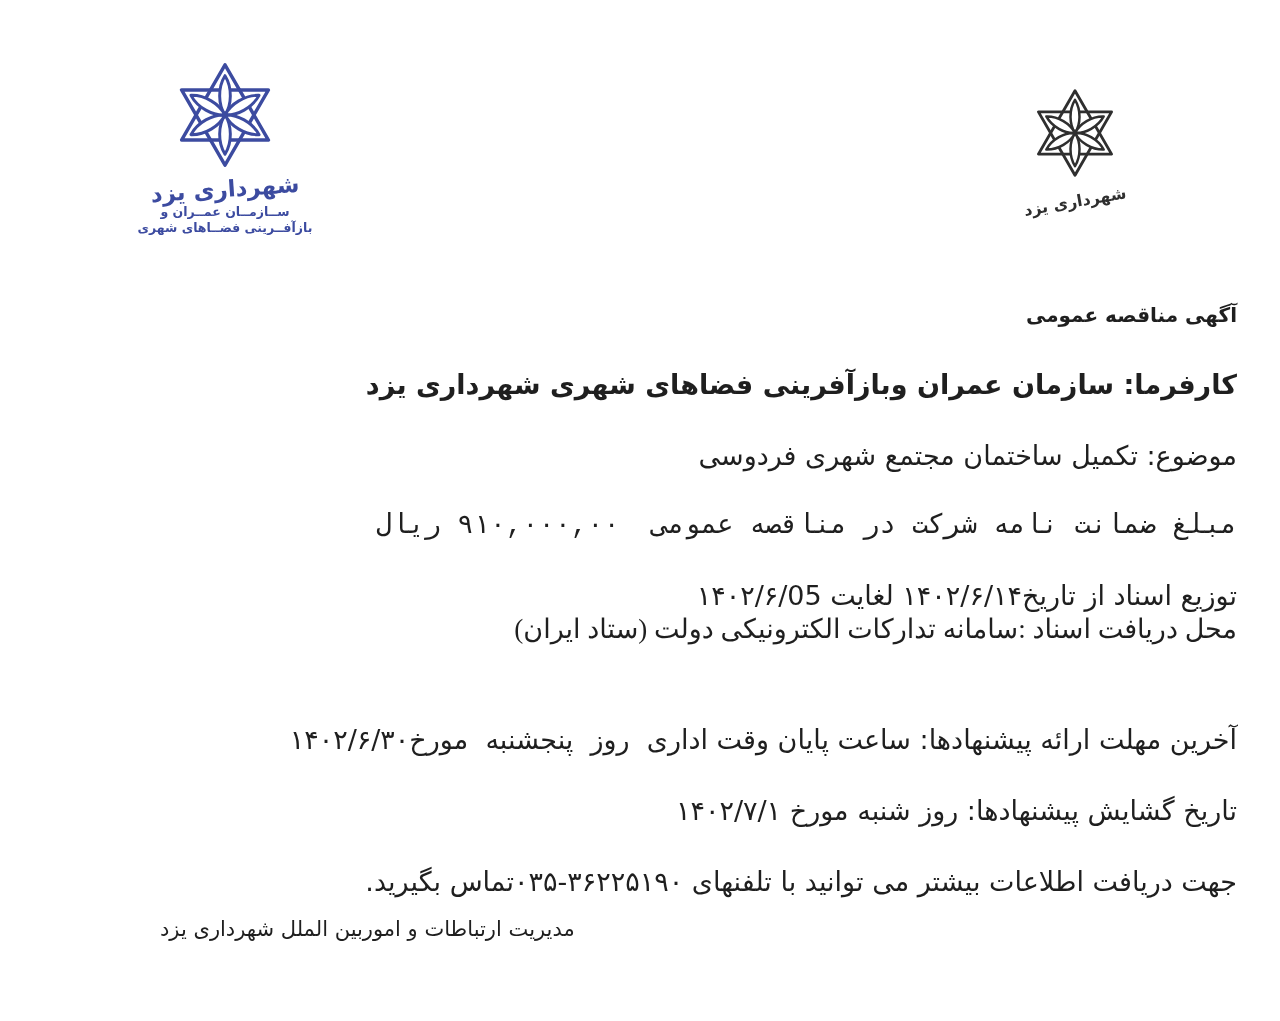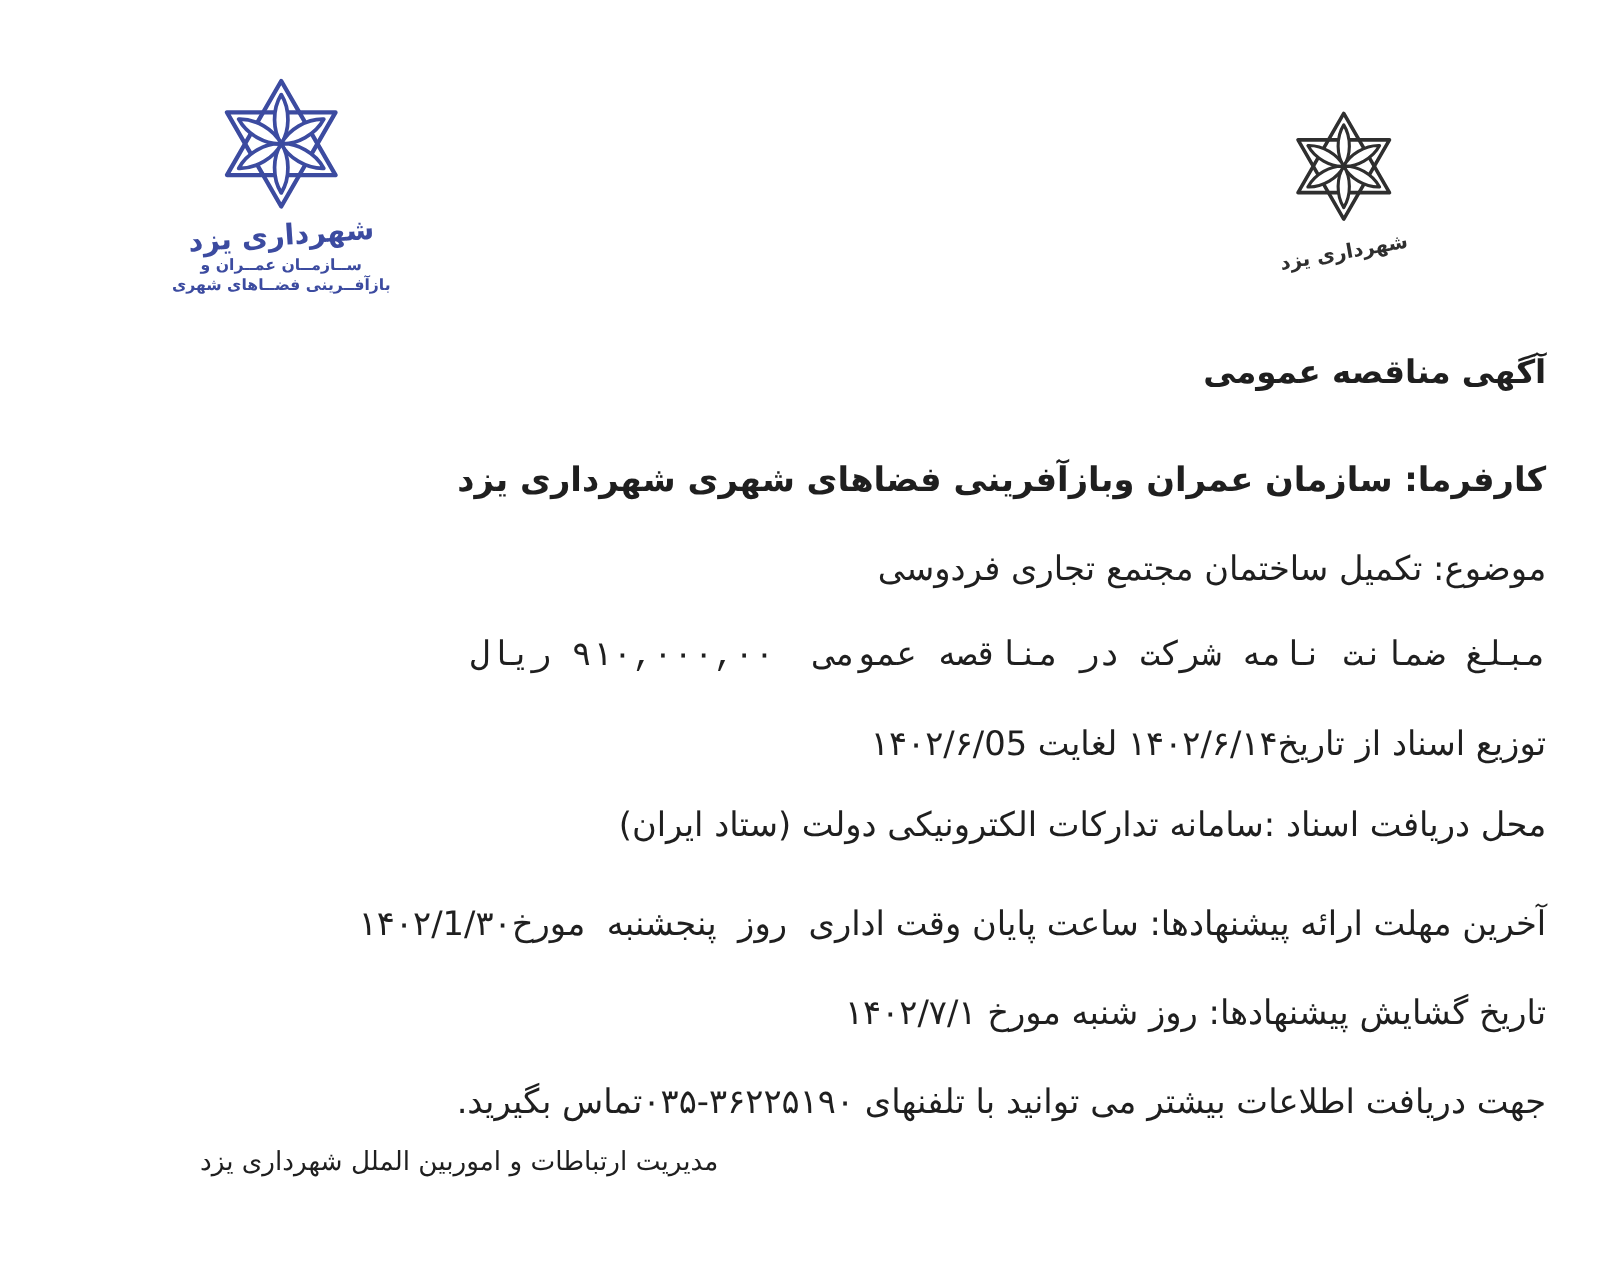--- a/index.html
+++ b/index.html
@@ -27,26 +27,26 @@
   .logo-left .calligraphy{font-size:23px;margin-top:4px;transform:rotate(-4deg);}
   .logo-right .calligraphy{font-size:16px;margin-top:10px;transform:rotate(-10deg);}
   .org-lines{margin-top:2px;font-weight:bold;font-size:12.5px;line-height:1.25;direction:rtl;}
 
   
   .line{
     position:absolute;right:43px;direction:rtl;text-align:right;
     font-size:27px;line-height:34px;white-space:pre;color:var(--ink);
   }
   .bold{font-weight:bold;}
-  .title{top:281px;font-size:26px;}
+  .title{top:298px;font-size:20px;}
   .l-employer{top:368px;}
   .l-subject{top:439px;}
   .l-guarantee{top:509px;font-family:Liberation Mono, monospace;}
   .l-distribution{top:579px;}
-  .l-location{top:644px;}
+  .l-location{top:612px;font-family:Liberation Serif, serif;}
   .l-deadline{top:723px;}
   .l-opening{top:794px;}
   .l-contact{top:865px;}
   .signature{
     position:absolute;left:160px;top:912px;direction:rtl;white-space:pre;
     font-size:21px;line-height:34px;color:var(--ink);
   }
 </style>
 </head>
 <body>
@@ -85,29 +85,29 @@
     <svg class="flower-svg" width="96" height="98" viewBox="0 0 100 100">
       <use href="#yazd-flower"></use>
     </svg>
     <div class="calligraphy">شهرداری یزد</div>
   </div>
 
   <div class="line bold title">آگهی مناقصه عمومی</div>
 
   <div class="line bold l-employer">کارفرما: سازمان عمران وبازآفرینی فضاهای شهری شهرداری یزد</div>
 
-  <div class="line l-subject">موضوع: تکمیل ساختمان مجتمع تجاری فردوسی</div>
+  <div class="line l-subject">موضوع: تکمیل ساختمان مجتمع شهری فردوسی</div>
 
   <div class="line l-guarantee">مبلغ ضمانت نامه شرکت در مناقصه عمومی  ۹۱۰,۰۰۰,۰۰ ریال</div>
 
   <div class="line l-distribution">توزیع اسناد از تاریخ۱۴۰۲/۶/۱۴ لغایت ۱۴۰۲/۶/05</div>
 
   <div class="line l-location">محل دریافت اسناد :سامانه تدارکات الکترونیکی دولت (ستاد ایران)</div>
 
-  <div class="line l-deadline">آخرین مهلت ارائه پیشنهادها: ساعت پایان وقت اداری  روز  پنجشنبه  مورخ۱۴۰۲/1/۳۰</div>
+  <div class="line l-deadline">آخرین مهلت ارائه پیشنهادها: ساعت پایان وقت اداری  روز  پنجشنبه  مورخ۱۴۰۲/۶/۳۰</div>
 
   <div class="line l-opening">تاریخ گشایش پیشنهادها: روز شنبه مورخ ۱۴۰۲/۷/۱</div>
 
   <div class="line l-contact">جهت دریافت اطلاعات بیشتر می توانید با تلفنهای ۳۶۲۲۵۱۹۰-۰۳۵تماس بگیرید.</div>
 
   <div class="signature">مدیریت ارتباطات و اموربین الملل شهرداری یزد</div>
 
 </div>
 
 </body></html>

